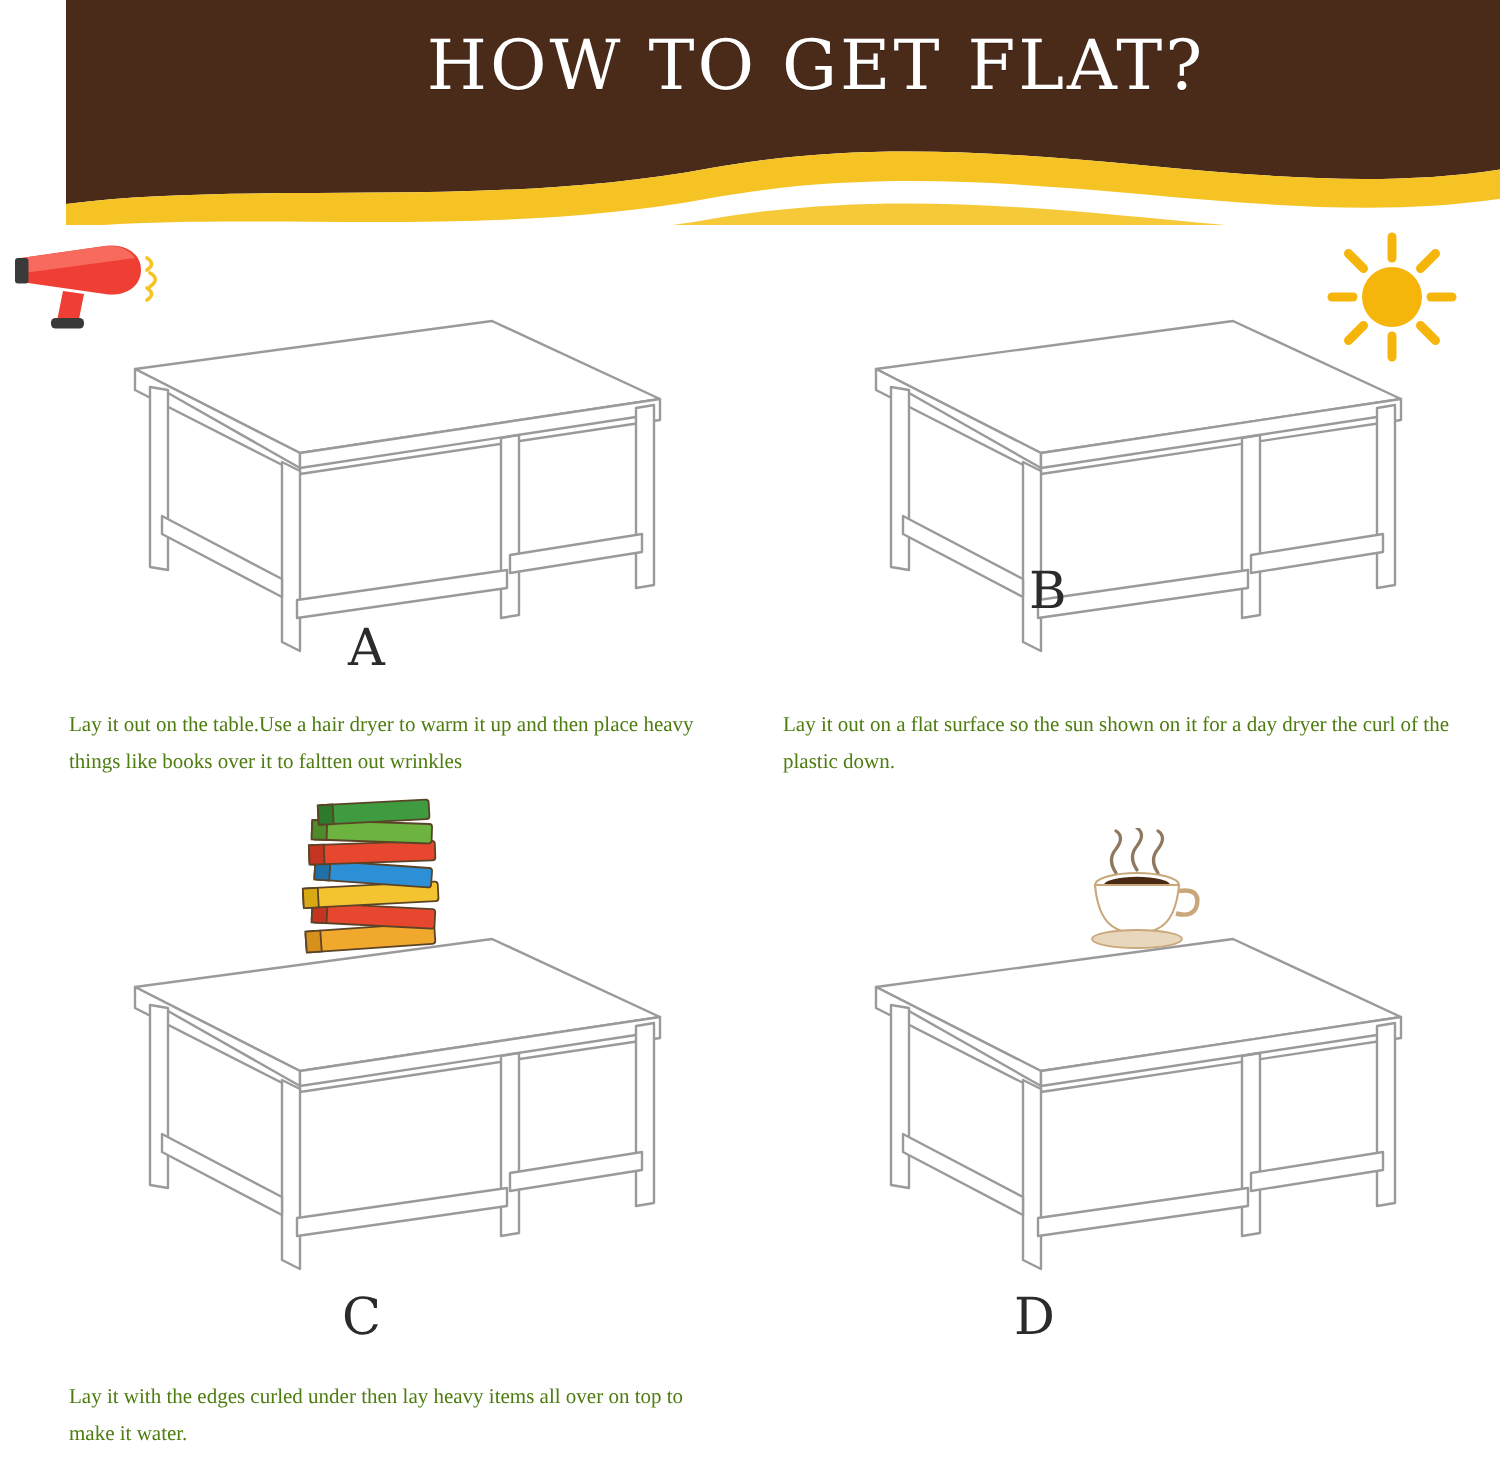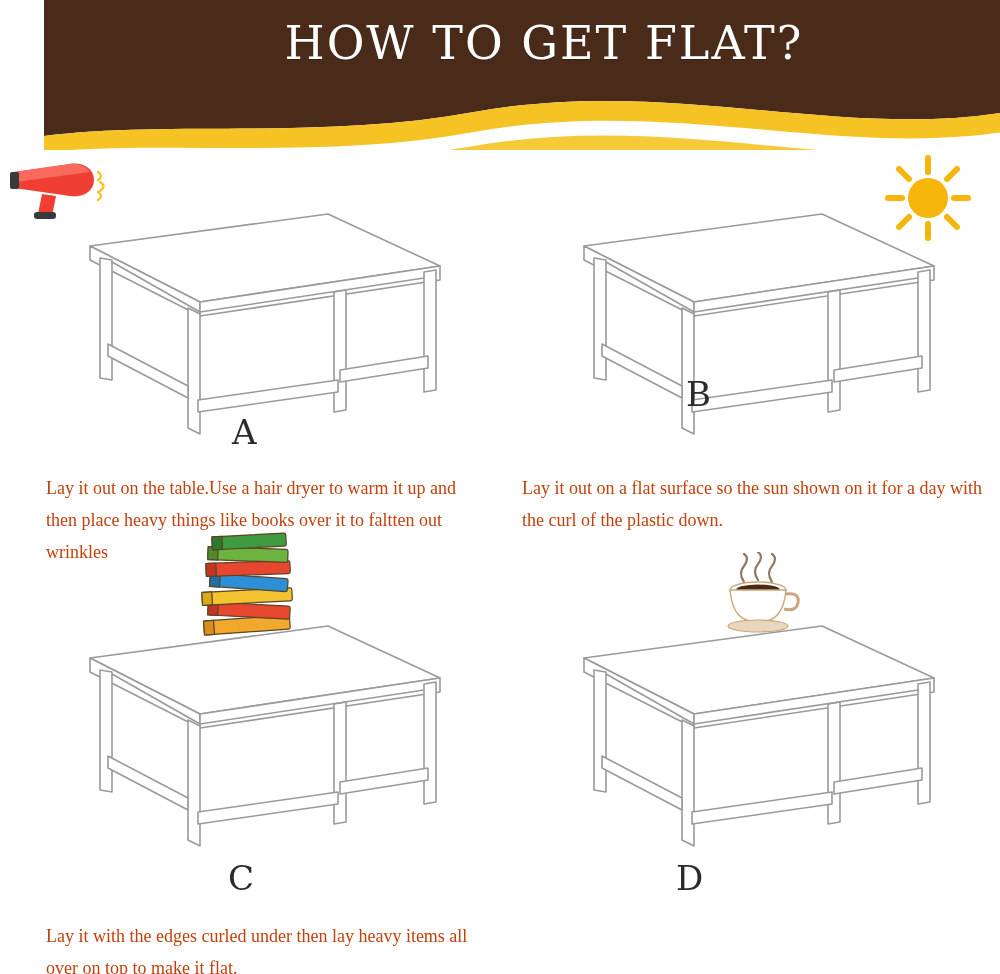--- a/index.html
+++ b/index.html
@@ -84,23 +84,23 @@
   .panel-b .panel-letter { left: 186px; top: 224px; }
   .panel-c .panel-letter { left: 228px; top: 708px; }
   .panel-d .panel-letter { left: 176px; top: 708px; }
   .panel-c .panel-letter, .panel-d .panel-letter { top: 296px; }
 
   .caption {
     position: absolute;
     left: 46px;
     width: 430px;
     font-family: "Liberation Serif", serif;
-    font-size: 18px;
+    font-size: 14px;
     line-height: 1.78;
-    color: #c2410c;
+    color: #4d7c0f;
   }
   .panel-a .caption { top: 322px; }
   .panel-b .caption { left: 22px; top: 322px; width: 460px; }
   .panel-c .caption { top: 358px; }
   .panel-d .caption { left: 22px; top: 358px; width: 460px; }
 
   
   .emblem {
     position: absolute;
   }
@@ -200,21 +200,21 @@
           <line x1="74" y1="48" x2="88" y2="48"></line>
           <line x1="19" y1="19" x2="29" y2="29"></line>
           <line x1="67" y1="67" x2="77" y2="77"></line>
           <line x1="19" y1="77" x2="29" y2="67"></line>
           <line x1="67" y1="29" x2="77" y2="19"></line>
         </g>
       </g>
     </svg>
 
     <div class="panel-letter">B</div>
-    <div class="caption">Lay it out on a flat surface so the sun shown on it for a day with the curl of the plastic down.</div>
+    <div class="caption">Lay it out on a flat surface so the sun shown on it for a day dryer the curl of the plastic down.</div>
   </div>
 
   <div class="panel panel-c">
     <svg class="table-art" viewBox="0 0 450 280">
       <g fill="none" stroke="#9a9a9a" stroke-width="1.6" stroke-linejoin="round">
         <polygon points="62,62 300,30 412,82 172,118" fill="#ffffff"></polygon>
         <polygon points="62,62 62,76 172,132 172,118" fill="#ffffff"></polygon>
         <polygon points="172,118 172,132 412,96 412,82" fill="#ffffff"></polygon>
         <polygon points="72,74 84,76 84,196 72,194" fill="#ffffff"></polygon>
         <polygon points="160,124 172,130 172,250 160,244" fill="#ffffff"></polygon>
@@ -255,21 +255,21 @@
           <rect x="20" y="18" width="10" height="13" fill="#4e8c2a"></rect>
         </g>
         <g transform="rotate(-3 60 10)">
           <rect x="24" y="5" width="74" height="13" rx="2" fill="#3f9b3f"></rect>
           <rect x="24" y="5" width="10" height="13" fill="#2d7a2d"></rect>
         </g>
       </g>
     </svg>
 
     <div class="panel-letter">C</div>
-    <div class="caption">Lay it with the edges curled under then lay heavy items all over on top to make it flat.</div>
+    <div class="caption">Lay it with the edges curled under then lay heavy items all over on top to make it water.</div>
   </div>
 
   <div class="panel panel-d">
     <svg class="table-art" viewBox="0 0 450 280">
       <g fill="none" stroke="#9a9a9a" stroke-width="1.6" stroke-linejoin="round">
         <polygon points="62,62 300,30 412,82 172,118" fill="#ffffff"></polygon>
         <polygon points="62,62 62,76 172,132 172,118" fill="#ffffff"></polygon>
         <polygon points="172,118 172,132 412,96 412,82" fill="#ffffff"></polygon>
         <polygon points="72,74 84,76 84,196 72,194" fill="#ffffff"></polygon>
         <polygon points="160,124 172,130 172,250 160,244" fill="#ffffff"></polygon>

